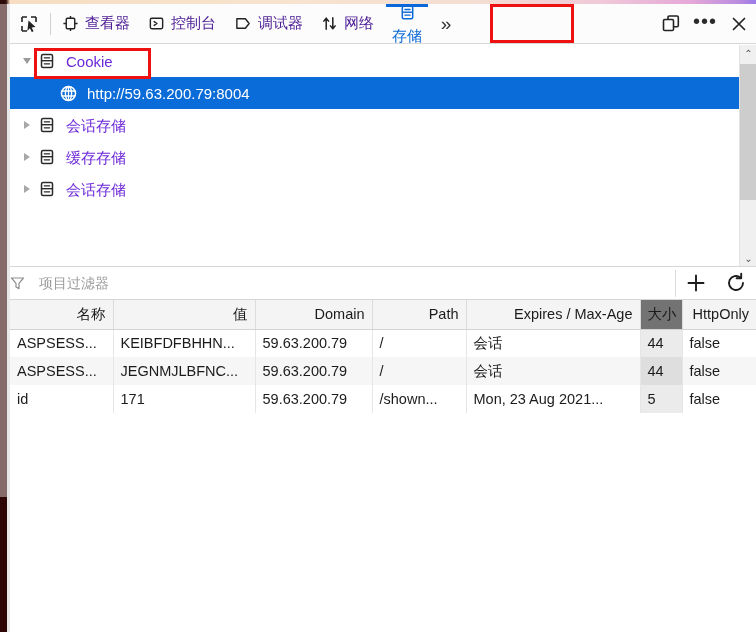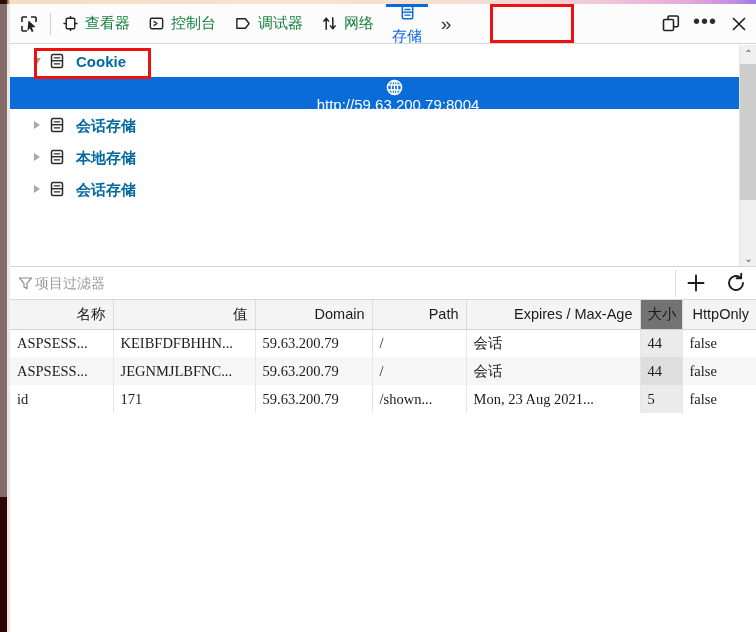--- a/index.html
+++ b/index.html
@@ -74,21 +74,21 @@
     background: #d0d0d0;
     margin: 0 2px;
   }
   .tb-tab {
     display: flex;
     align-items: center;
     gap: 6px;
     height: 40px;
     padding: 0 9px;
     font-size: 15px;
-    color: #15803d;
+    color: #4c1d95;
     cursor: pointer;
     position: relative;
     white-space: nowrap;
   }
   .tb-tab.active {
     color: #0a68d8;
     flex-direction: column;
   }
   .tb-tab.active::before {
     content: "";
@@ -147,36 +147,35 @@
   .tree-list {
     position: absolute;
     left: 0; top: 0;
     width: 729px;
     height: 222px;
   }
   .tree-row {
     display: flex;
     align-items: center;
     height: 32px;
-    padding-left: 18px;
+    padding-left: 8px;
     font-size: 15px;
-    font-weight: bold;
-    color: #0369a1;
+    font-weight: normal;
+    color: #6d28d9;
     cursor: pointer;
     white-space: nowrap;
   }
   .tree-row.child {
     padding-left: 47px;
     font-weight: normal;
     font-size: 15px;
   }
   .tree-row.selected {
     background: #0a6cd8;
     color: #ffffff;
-    flex-direction: column;
   }
   .twisty {
     width: 18px; height: 18px;
     display: flex; align-items: center; justify-content: center;
     flex: 0 0 auto;
   }
   .twisty i {
     display: block;
     width: 0; height: 0;
   }
@@ -230,22 +229,22 @@
     background: #ffffff;
     border-bottom: 1px solid #d7d7d7;
     display: flex;
     align-items: center;
     z-index: 2;
   }
   .filter-input-wrap {
     flex: 1;
     display: flex;
     align-items: center;
-    gap: 0;
-    padding-left: 8px;
+    gap: 12px;
+    padding-left: 0;
     height: 33px;
   }
   .filter-input {
     border: none;
     outline: none;
     background: transparent;
     font-size: 14px;
     font-family: "Liberation Sans", "DejaVu Sans", sans-serif;
     color: #222;
     width: 92%;
@@ -289,21 +288,20 @@
     cursor: pointer;
   }
   table.cookies th.sorted { background: #737373; }
   table.cookies td {
     height: 28px;
     border-right: 1px solid #e6e6e6;
     padding: 0 7px;
     white-space: nowrap;
     overflow: hidden;
     text-overflow: ellipsis;
-    font-family: Liberation Serif, serif;
   }
   table.cookies tr.alt td { background: #f6f6f6; }
   table.cookies td.sorted { background: #ebebeb; }
   table.cookies tr.alt td.sorted { background: #dedede; }
   table.cookies th:last-child,
   table.cookies td:last-child { border-right: none; }
 
   svg { display: block; }
 </style>
 </head>
@@ -454,21 +452,21 @@
         <span class="twisty closed">
             <i></i>
           </span>
         <span class="tree-icon">
           <svg width="18" height="18" viewBox="0 0 18 18">
             <rect x="3.5" y="2.5" width="11" height="13" rx="1.5" stroke="#2a2a2a" stroke-width="1.5" fill="none"></rect>
             <path d="M3.5 8.7 H14.5" stroke="#2a2a2a" stroke-width="1.4"></path>
             <path d="M6.3 5.8 H11.7 M6.3 11.8 H11.7" stroke="#2a2a2a" stroke-width="1.3" stroke-linecap="round"></path>
           </svg>
         </span>
-        <span class="tree-label">本地存储</span>
+        <span class="tree-label">缓存存储</span>
       </div>
 
       <div class="tree-row">
         <span class="twisty closed">
             <i></i>
           </span>
         <span class="tree-icon">
           <svg width="18" height="18" viewBox="0 0 18 18">
             <rect x="3.5" y="2.5" width="11" height="13" rx="1.5" stroke="#2a2a2a" stroke-width="1.5" fill="none"></rect>
             <path d="M3.5 8.7 H14.5" stroke="#2a2a2a" stroke-width="1.4"></path>

